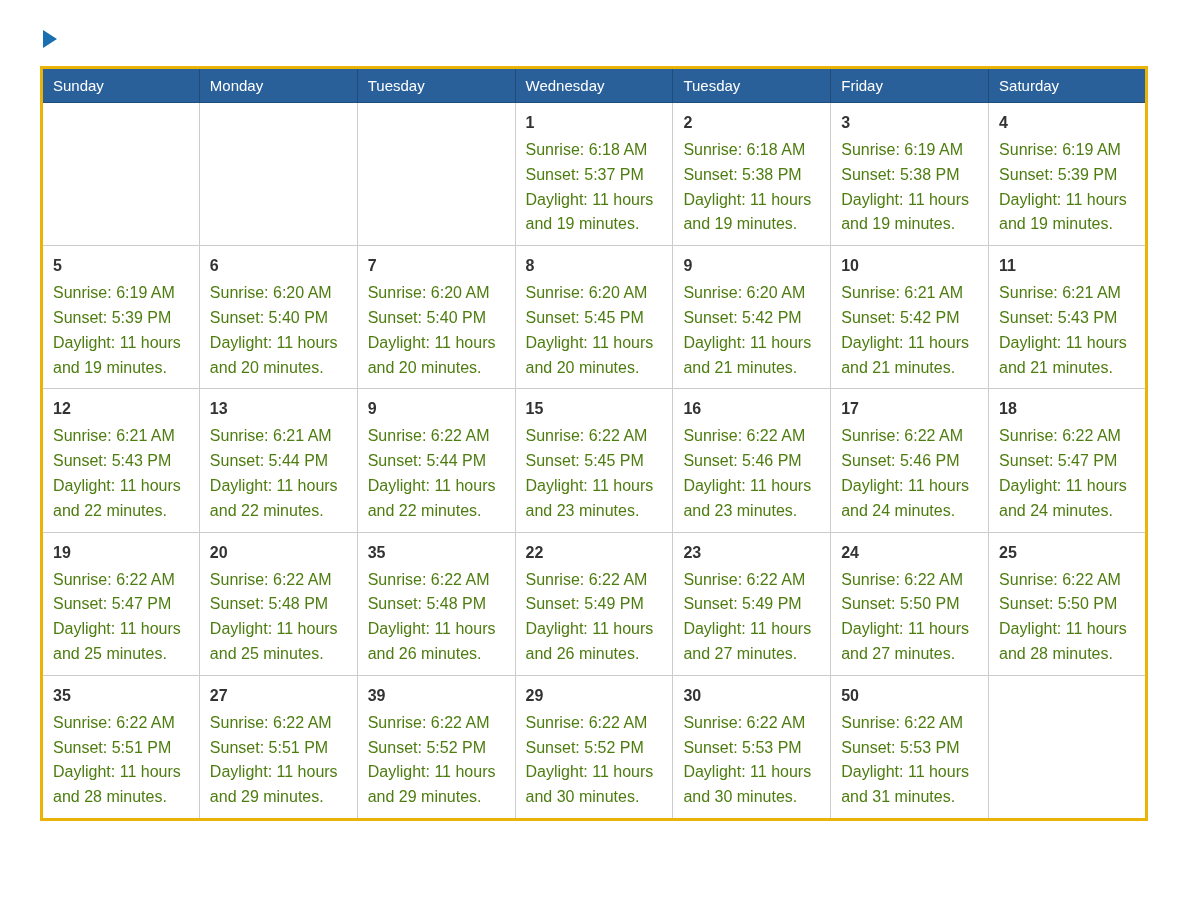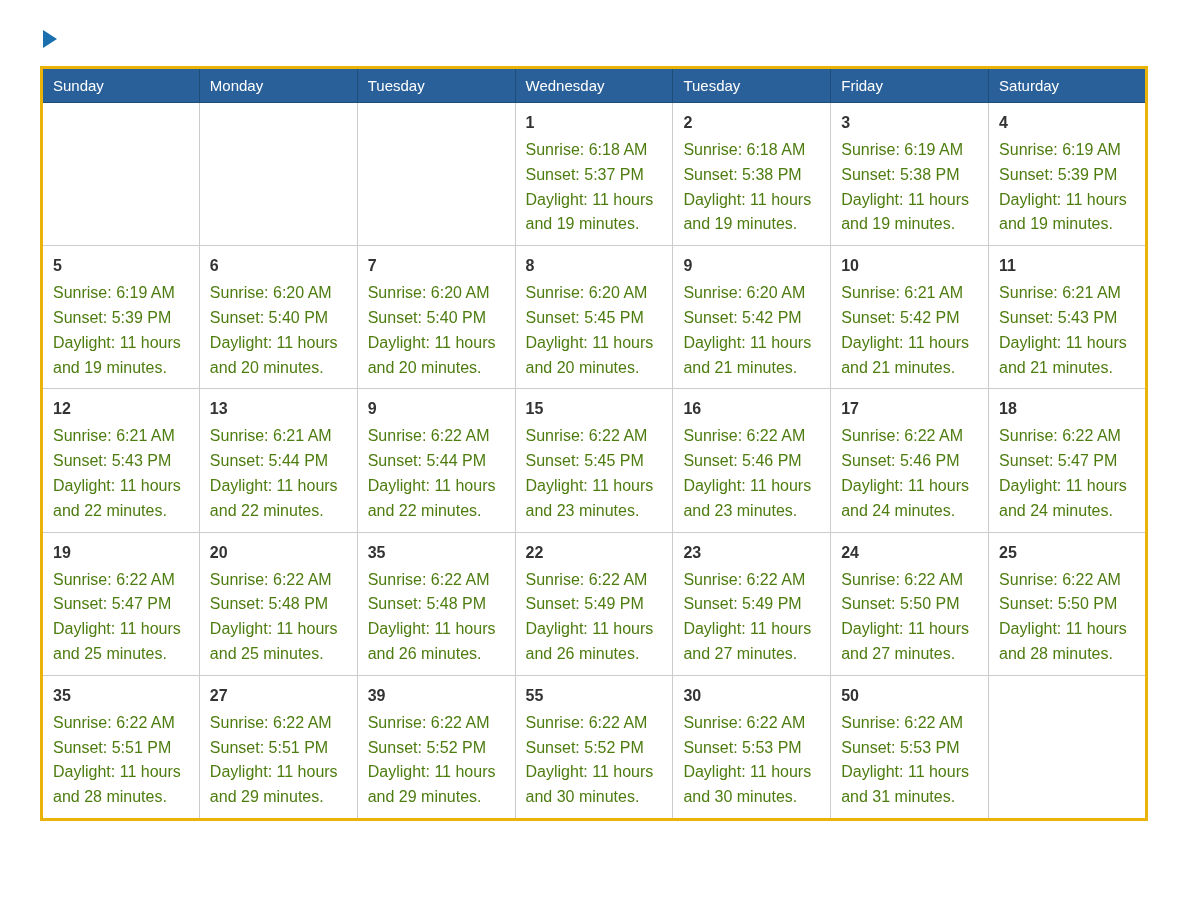--- a/index.html
+++ b/index.html
@@ -238,21 +238,21 @@
         </td>
         <td>
           <span class="day-number">27</span>
           <div class="day-info"><span>Sunrise: 6:22 AM</span><br><span>Sunset: 5:51 PM</span><br><span>Daylight: 11 hours and 29 minutes.</span></div>
         </td>
         <td>
           <span class="day-number">39</span>
           <div class="day-info"><span>Sunrise: 6:22 AM</span><br><span>Sunset: 5:52 PM</span><br><span>Daylight: 11 hours and 29 minutes.</span></div>
         </td>
         <td>
-          <span class="day-number">55</span>
+          <span class="day-number">29</span>
           <div class="day-info"><span>Sunrise: 6:22 AM</span><br><span>Sunset: 5:52 PM</span><br><span>Daylight: 11 hours and 30 minutes.</span></div>
         </td>
         <td>
           <span class="day-number">30</span>
           <div class="day-info"><span>Sunrise: 6:22 AM</span><br><span>Sunset: 5:53 PM</span><br><span>Daylight: 11 hours and 30 minutes.</span></div>
         </td>
         <td>
           <span class="day-number">50</span>
           <div class="day-info"><span>Sunrise: 6:22 AM</span><br><span>Sunset: 5:53 PM</span><br><span>Daylight: 11 hours and 31 minutes.</span></div>
         </td>

